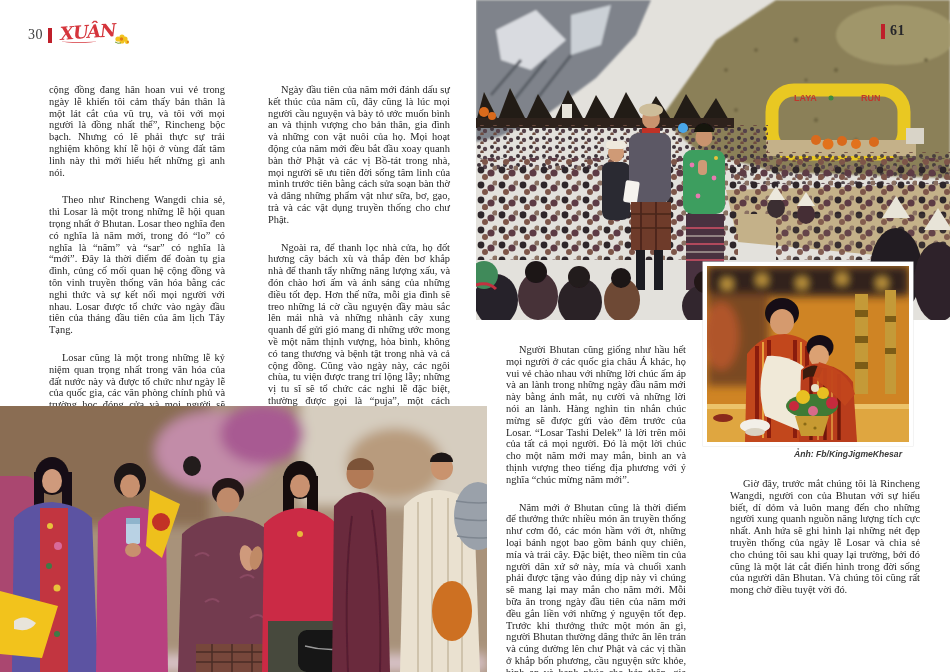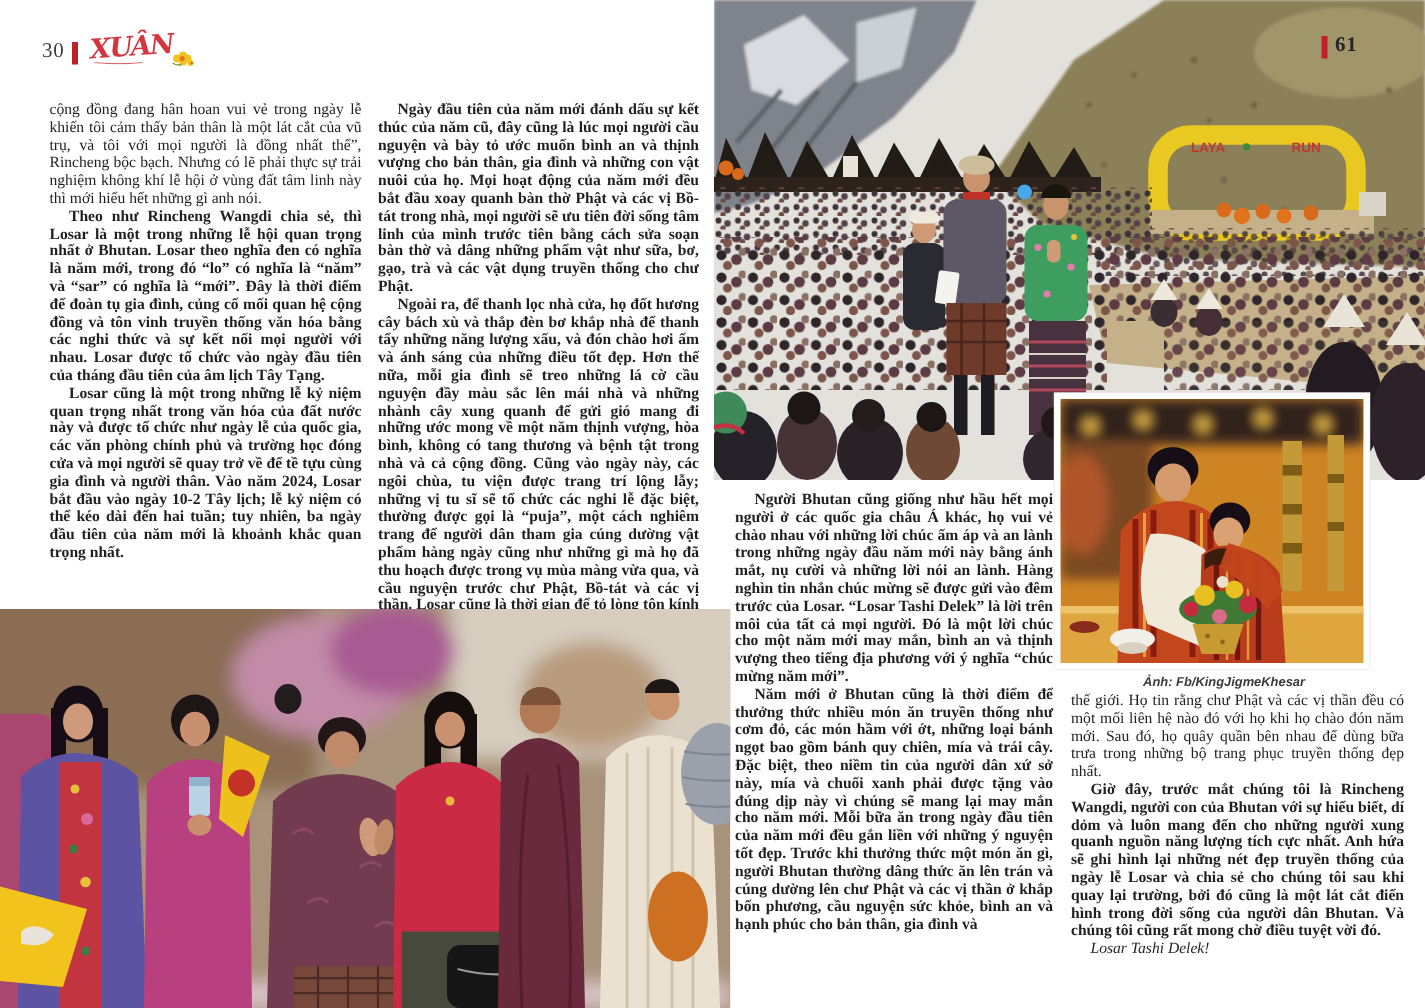--- a/index.html
+++ b/index.html
@@ -14,36 +14,36 @@
   .folio-right{left:881px;top:23px;color:#26262a;font-weight:bold;}
   .red-bar{display:inline-block;width:4px;height:15px;background:#bf1f2a;}
   .logo{position:relative;display:flex;align-items:flex-start;margin-left:3px;}
   .logo-word{font-family:"DejaVu Serif",serif;font-style:italic;font-weight:bold;
     color:#d5353c;font-size:18px;line-height:16px;letter-spacing:-1px;transform:rotate(-4deg);}
   .logo-sub{position:absolute;left:2px;top:15px;width:34px;height:3px;
     border-bottom:1.5px solid #d5353c;border-radius:50%;opacity:.75;}
   .logo-flower{margin-left:-4px;margin-top:8px;}
   
   .col{position:absolute;text-align:justify;font-size:10.4px;line-height:11.8px;}
-  .col p{margin:0;}
-  .col p.ind{text-indent:13px;font-weight:bold;}
+  .col p{margin:16px;}
+  .col p.ind{text-indent:13px;}
   #lp-col1{left:33px;top:68px;width:208px;}
   #lp-col2{left:252px;top:68px;width:214px;}
   #rp-col1{left:490px;top:328px;width:212px;}
   #rp-col2{left:714px;top:462px;width:222px;}
   .signoff{font-style:italic;text-indent:13px;margin-top:1px;}
   .byline{font-style:italic;text-align:right;margin-top:2px;}
   
   .photo{position:absolute;overflow:hidden;}
   #photo-left{left:0;top:406px;width:487px;height:266px;}
   #photo-topright{left:476px;top:0;width:474px;height:320px;}
   #photo-inset{left:703px;top:262px;width:202px;height:176px;background:#fff;
     padding:4px;box-shadow:0 0 0 0.5px #e8e8e8;}
   .photo svg{display:block;width:100%;height:100%;}
-  #caption-inset{position:absolute;left:660px;top:449px;width:210px;text-align:right;
+  #caption-inset{position:absolute;left:692px;top:449px;width:210px;text-align:right;
     font-family:"Liberation Sans",sans-serif;font-style:italic;font-weight:bold;
     font-size:8.6px;color:#3a3a3a;}
 </style>
 </head>
 <body>
 
 <div class="folio folio-left">
   <span>30</span>
   <span class="red-bar"></span>
   <span class="logo">
@@ -360,16 +360,14 @@
 </div>
 
 <div id="caption-inset">Ảnh: Fb/KingJigmeKhesar</div>
 
 <div id="rp-col1" class="col">
   <p class="ind">Người Bhutan cũng giống như hầu hết mọi người ở các quốc gia châu Á khác, họ vui vẻ chào nhau với những lời chúc ấm áp và an lành trong những ngày đầu năm mới này bằng ánh mắt, nụ cười và những lời nói an lành. Hàng nghìn tin nhắn chúc mừng sẽ được gửi vào đêm trước của Losar. “Losar Tashi Delek” là lời trên môi của tất cả mọi người. Đó là một lời chúc cho một năm mới may mắn, bình an và thịnh vượng theo tiếng địa phương với ý nghĩa “chúc mừng năm mới”.</p>
   <p class="ind">Năm mới ở Bhutan cũng là thời điểm để thưởng thức nhiều món ăn truyền thống như cơm đỏ, các món hầm với ớt, những loại bánh ngọt bao gồm bánh quy chiên, mía và trái cây. Đặc biệt, theo niềm tin của người dân xứ sở này, mía và chuối xanh phải được tặng vào đúng dịp này vì chúng sẽ mang lại may mắn cho năm mới. Mỗi bữa ăn trong ngày đầu tiên của năm mới đều gắn liền với những ý nguyện tốt đẹp. Trước khi thưởng thức một món ăn gì, người Bhutan thường dâng thức ăn lên trán và cúng dường lên chư Phật và các vị thần ở khắp bốn phương, cầu nguyện sức khỏe, bình an và hạnh phúc cho bản thân, gia đình và</p>
 </div>
 
 <div id="rp-col2" class="col">
-  <p>thế giới. Họ tin rằng chư Phật và các vị thần đều có một mối liên hệ nào đó với họ khi họ chào đón năm mới. Sau đó, họ quây quần bên nhau để dùng bữa trưa trong những bộ trang phục truyền thống đẹp nhất.</p>
   <p class="ind">Giờ đây, trước mắt chúng tôi là Rincheng Wangdi, người con của Bhutan với sự hiểu biết, dí dỏm và luôn mang đến cho những người xung quanh nguồn năng lượng tích cực nhất. Anh hứa sẽ ghi hình lại những nét đẹp truyền thống của ngày lễ Losar và chia sẻ cho chúng tôi sau khi quay lại trường, bởi đó cũng là một lát cắt điển hình trong đời sống của người dân Bhutan. Và chúng tôi cũng rất mong chờ điều tuyệt vời đó.</p>
-  <p class="signoff">Losar Tashi Delek!</p>
 </div>
 
 </body></html>

